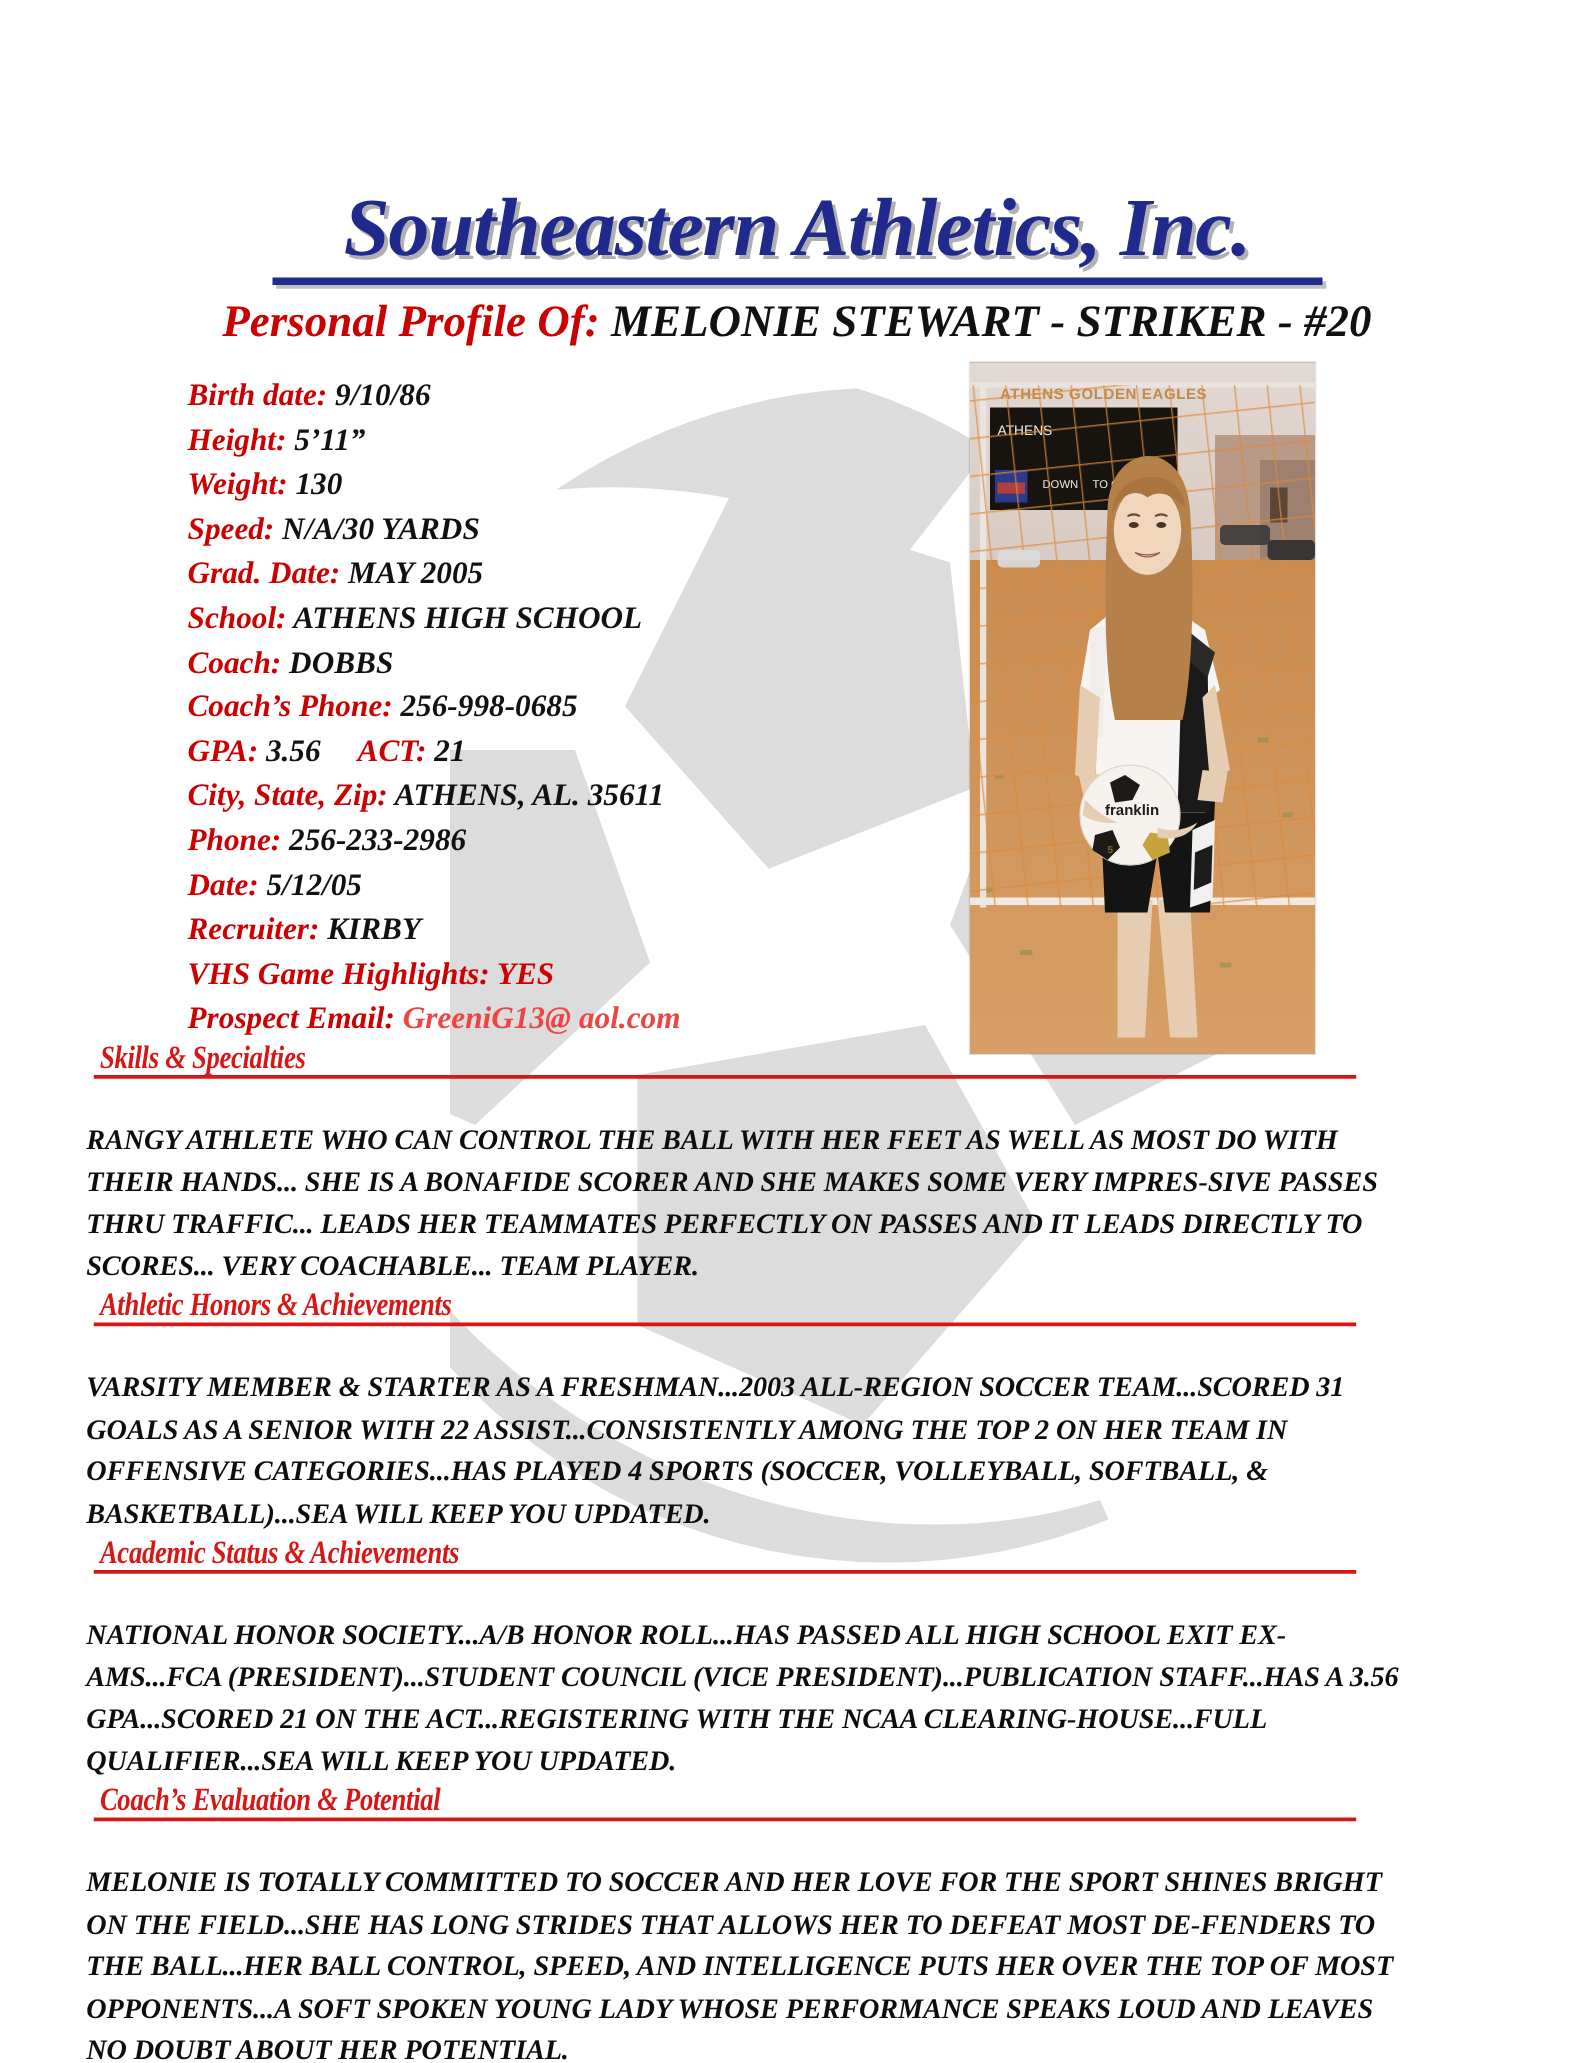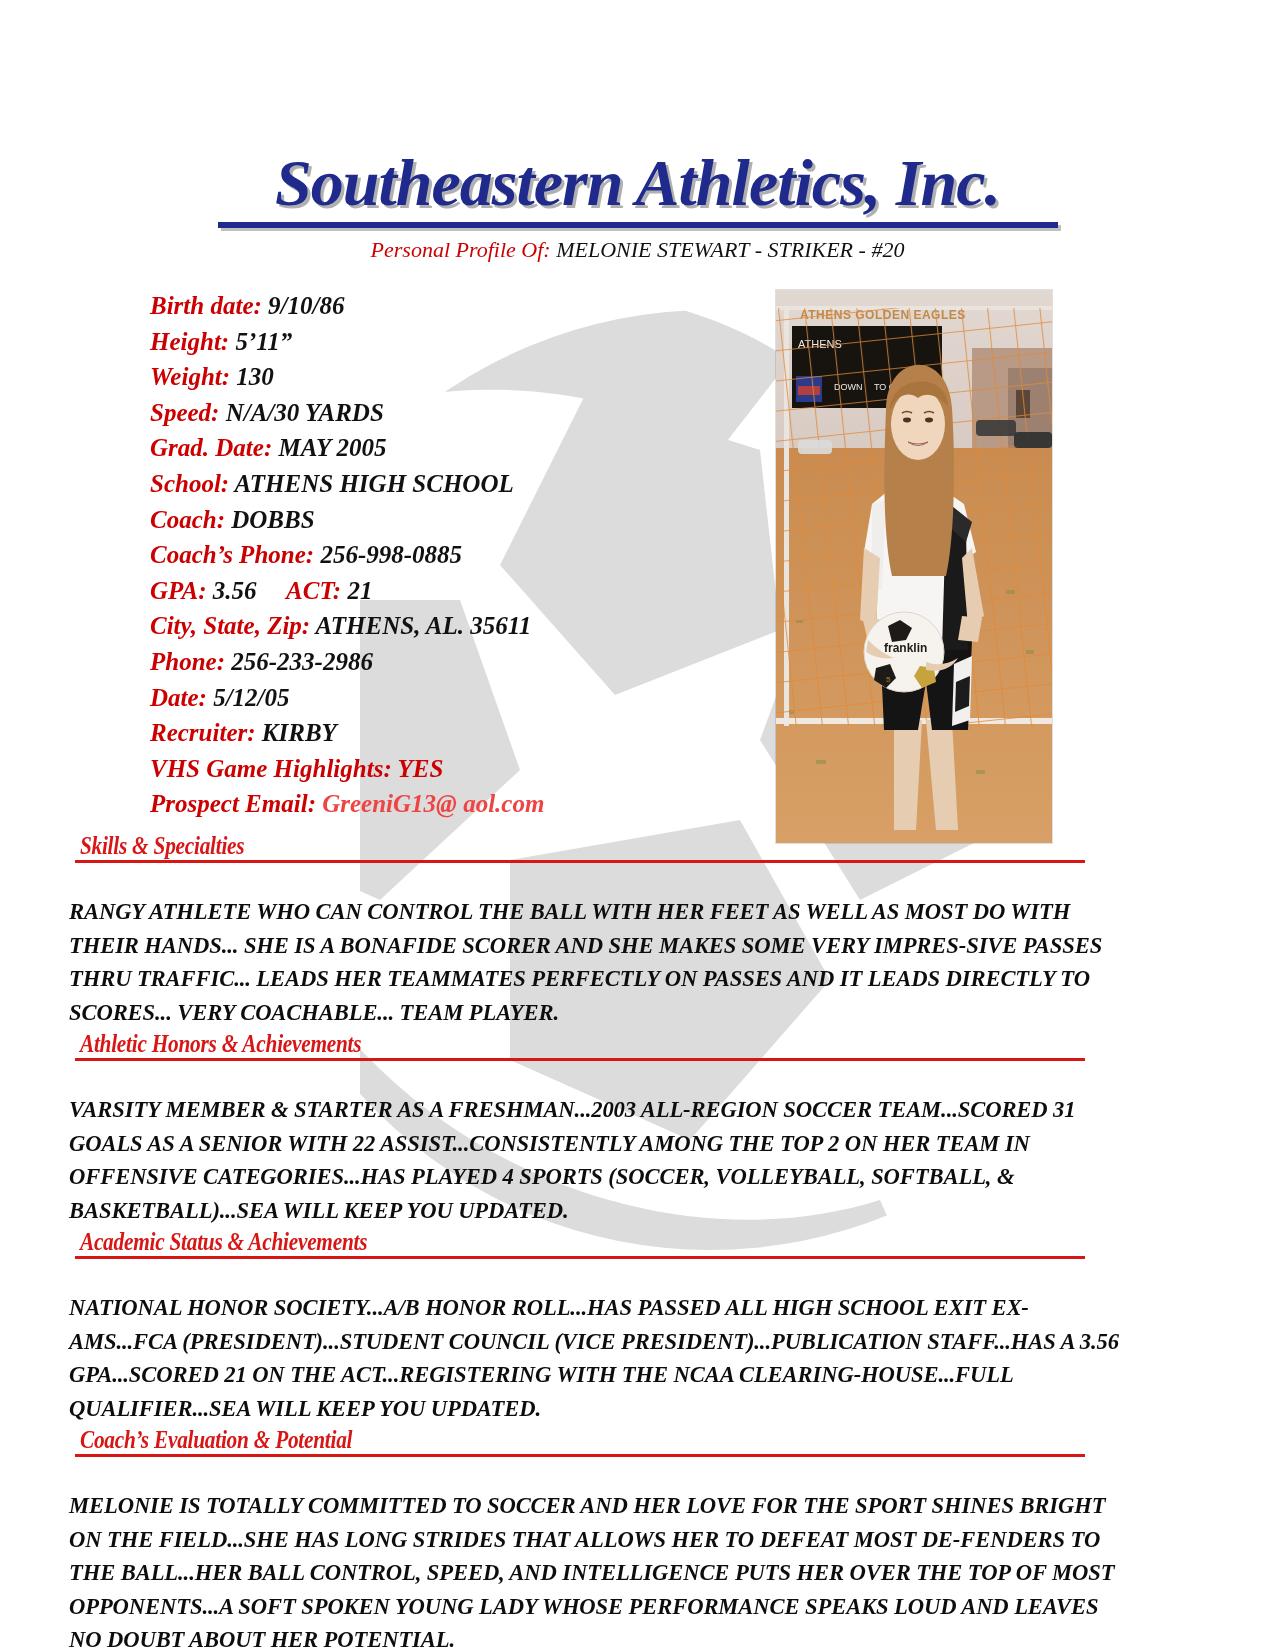--- a/index.html
+++ b/index.html
@@ -60,34 +60,34 @@
   }
   .title-rule {
     width: 840px;
     height: 6px;
     background: #1f2a8c;
     margin: 2px auto 0 auto;
     box-shadow: 3px 3px 0 rgba(150,150,150,0.6);
   }
   .subtitle {
     margin-top: 10px;
-    font-size: 22px;
-    font-weight: normal;
+    font-size: 36px;
+    font-weight: bold;
     font-style: italic;
     line-height: 1.1;
     white-space: nowrap;
   }
   .subtitle .lbl { color: #cc0000; }
   .subtitle .val { color: #111111; font-family: "Liberation Serif","DejaVu Serif",serif; }
 
   
   .info {
     position: absolute;
     left: 150px;
-    top: 288px;
+    top: 299px;
     width: 620px;
     z-index: 3;
   }
   .info-row {
     font-size: 25px;
     font-weight: bold;
     font-style: italic;
     line-height: 35.6px;
     white-space: nowrap;
   }
@@ -218,21 +218,21 @@
       <span class="v">ATHENS HIGH SCHOOL</span>
     </div>
 
     <div class="info-row">
       <span class="k">Coach:</span>
       <span class="v">DOBBS</span>
     </div>
 
     <div class="info-row">
       <span class="k">Coach’s Phone:</span>
-      <span class="v">256-998-0885</span>
+      <span class="v">256-998-0685</span>
     </div>
 
     <div class="info-row">
       <span class="k">GPA:</span>
       <span class="v">3.56</span>
       <span class="gap"></span>
       <span class="k">ACT:</span>
       <span class="v">21</span>
     </div>
 

